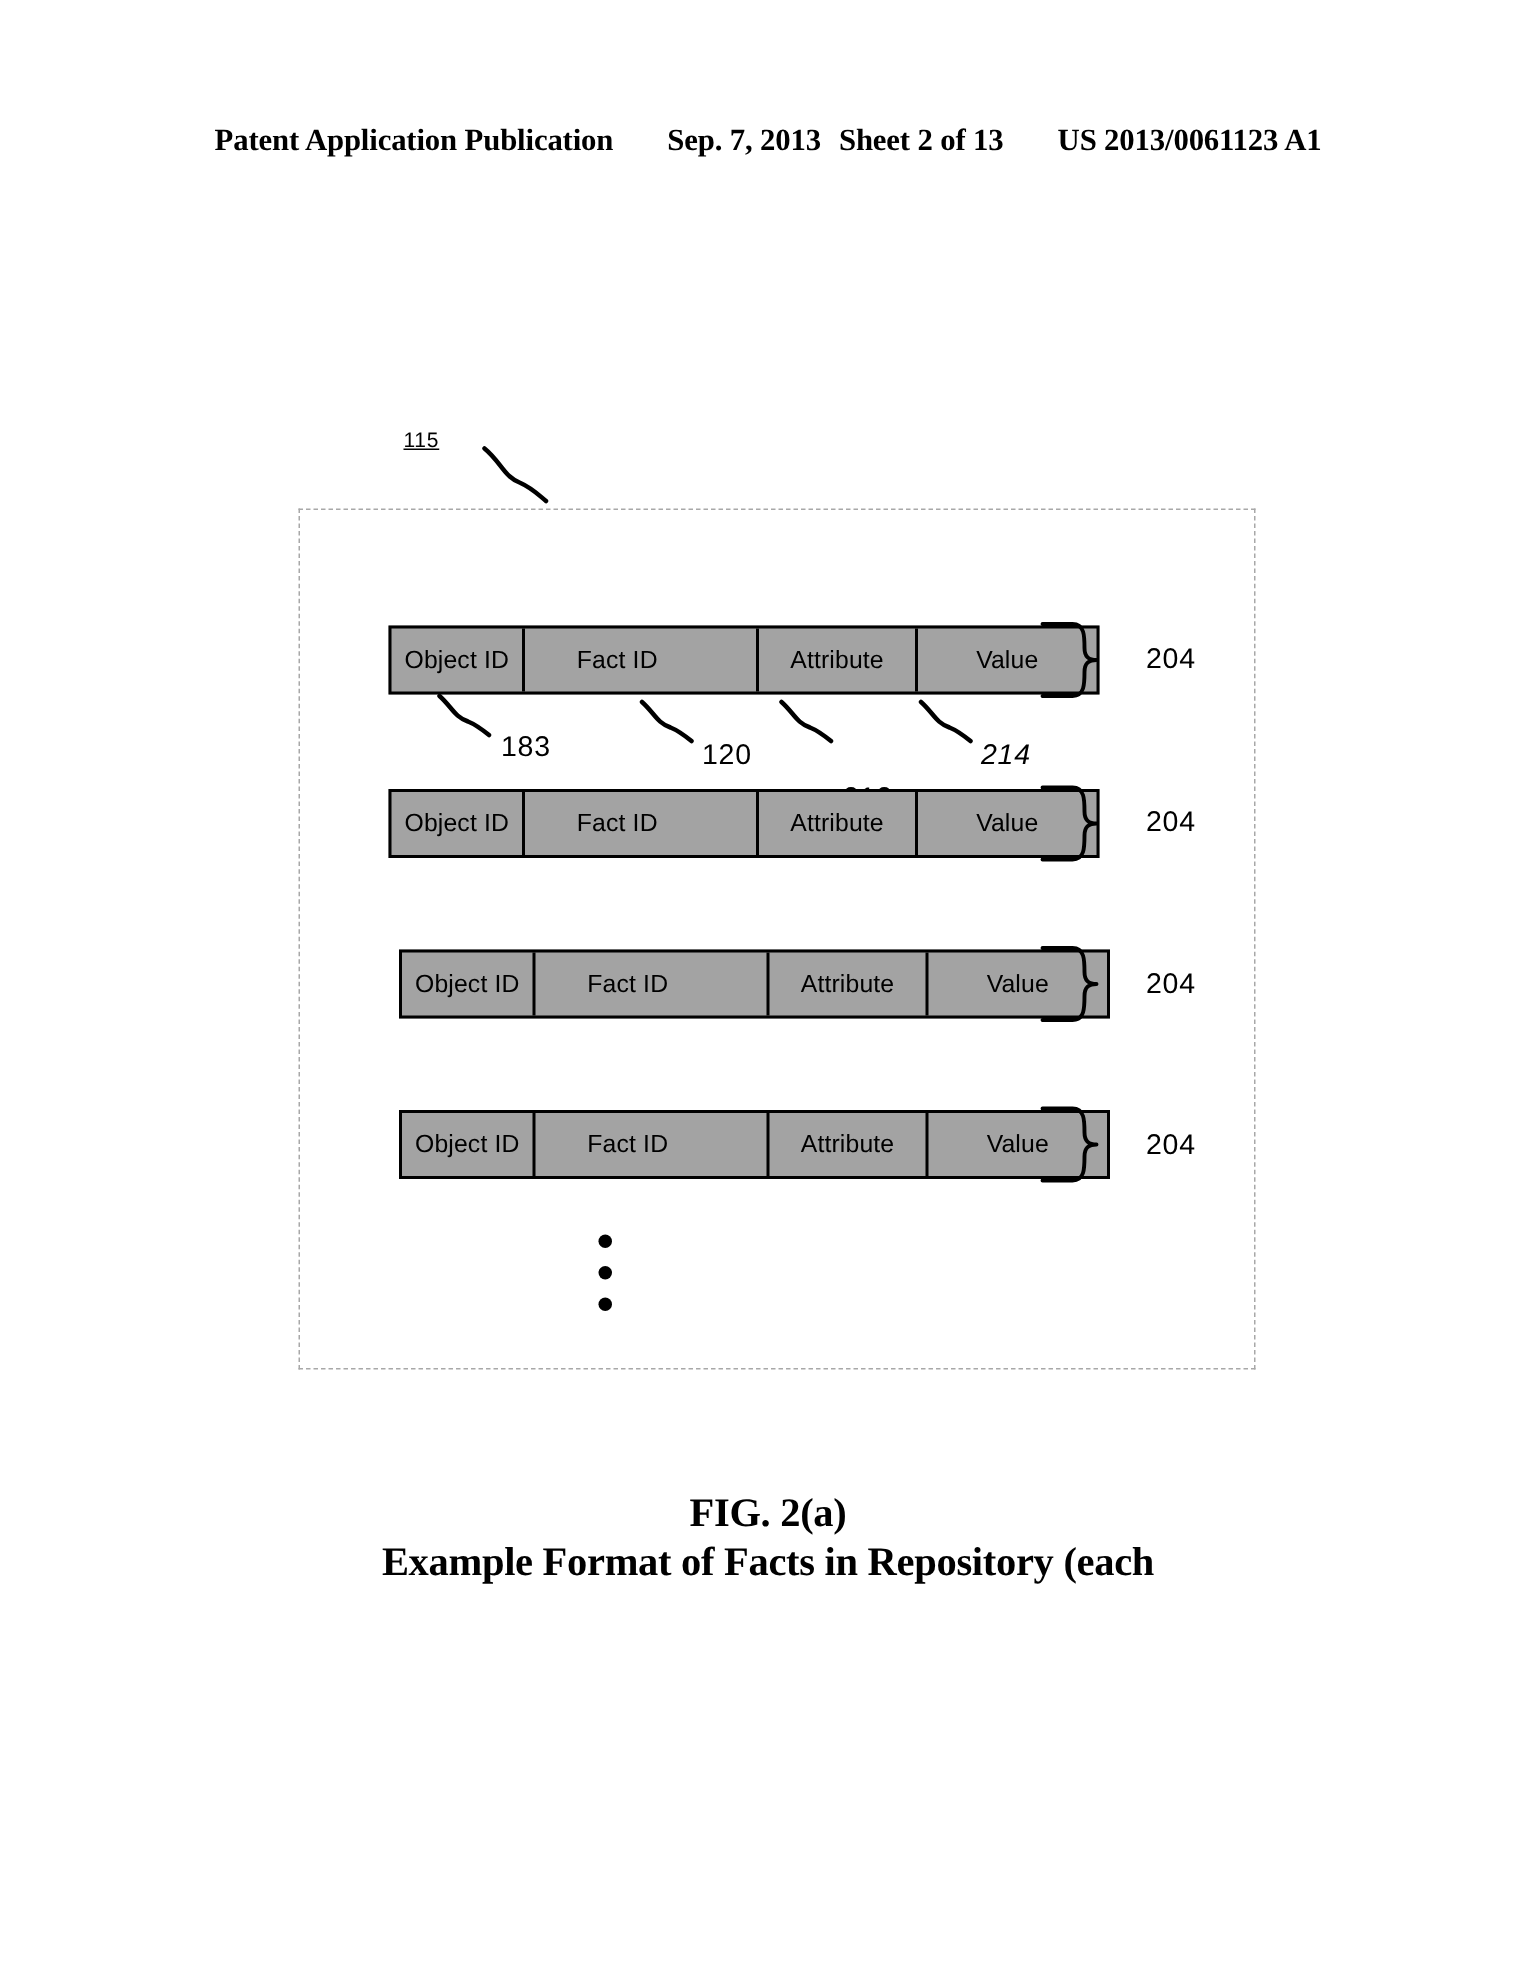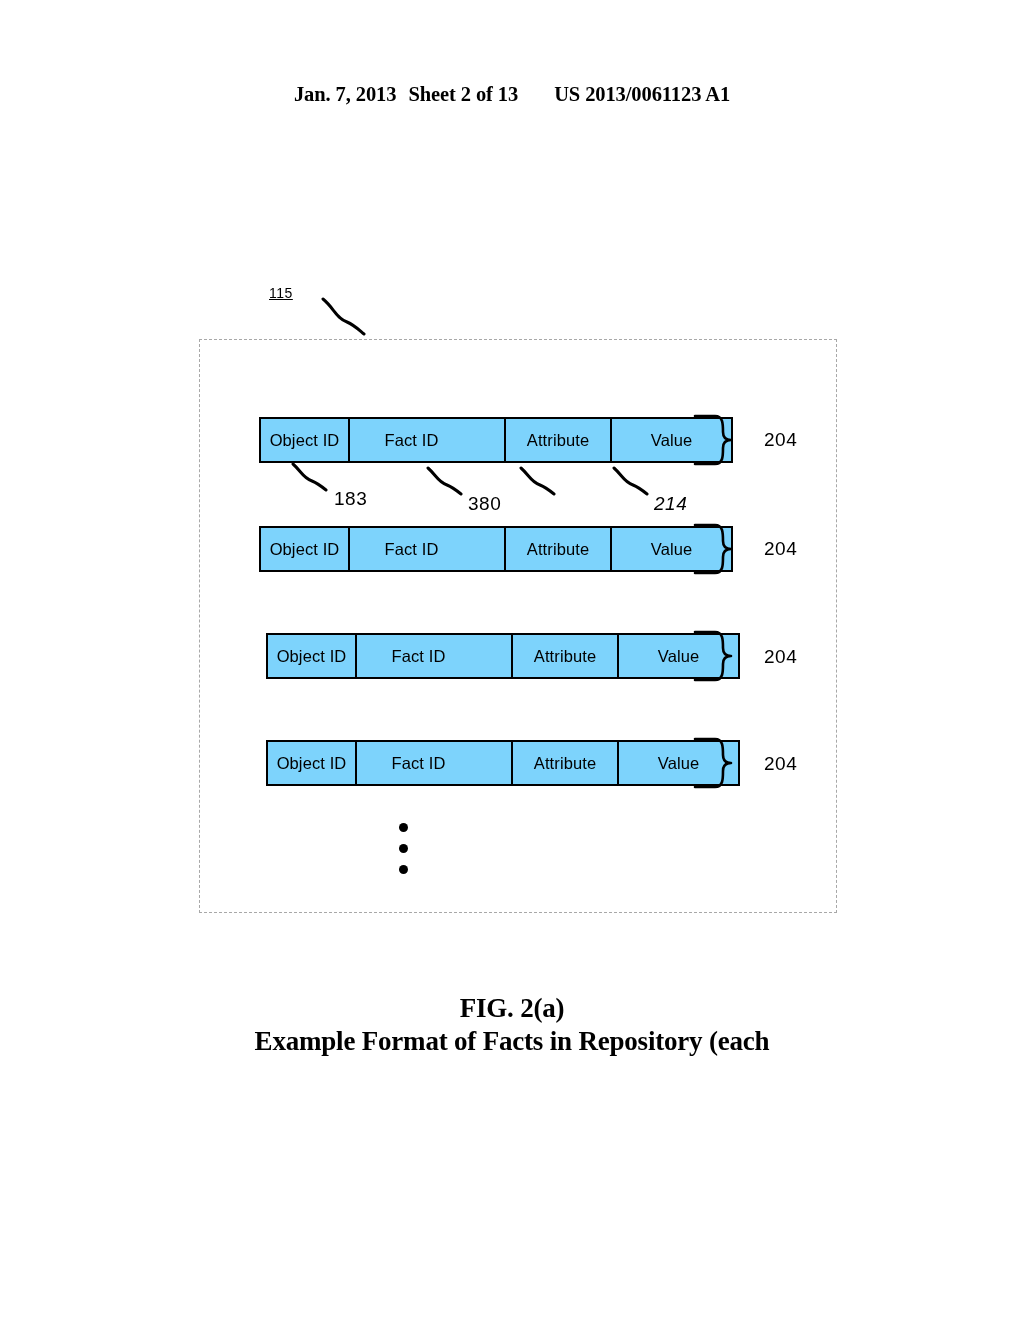--- a/index.html
+++ b/index.html
@@ -66,21 +66,21 @@
     height: 40px;
   }
 
   
   .fact-row {
     position: absolute;
     display: flex;
     height: 46px;
     box-sizing: border-box;
     border: 2px solid #000000;
-    background: #7dd3fc;
+    background: #a3a3a3;
   }
   .fact-cell {
     display: flex;
     align-items: center;
     justify-content: center;
     font-size: 16.5px;
     font-family: "Liberation Sans", sans-serif;
     box-sizing: border-box;
     height: 100%;
     letter-spacing: 0.1px;
@@ -147,21 +147,22 @@
     font-size: 27px;
     line-height: 33px;
     letter-spacing: -0.2px;
   }
   #figure-caption .cap-line { display: block; }
 </style>
 </head>
 <body>
 
 <div id="page-header">
-  <span class="hdr-date">Jan. 7, 2013</span>
+  <span class="hdr-left">Patent Application Publication</span>
+  <span class="hdr-date">Sep. 7, 2013</span>
   <span class="hdr-sheet">Sheet 2 of 13</span>
   <span class="hdr-pub">US 2013/0061123 A1</span>
 </div>
 
 <div id="ref-115">115</div>
 <svg id="ref-115-leader" viewBox="0 0 48 40">
   <path d="M3 3 C 14 12, 16 22, 27 26 C 34 29, 38 33, 44 38" fill="none" stroke="#000" stroke-width="3" stroke-linecap="round"></path>
 </svg>
 
 <div id="repository-box"></div>
@@ -180,21 +181,21 @@
 <div class="ref-204" style="left:764px; top:429px;">204</div>
 
 <svg class="ref-leader" style="left:291px; top:462px;" viewBox="0 0 40 30">
   <path d="M2 2 C 10 9, 12 16, 21 19 C 26 21, 30 24, 35 28" fill="none" stroke="#000" stroke-width="3" stroke-linecap="round"></path>
 </svg>
 <div class="ref-num" style="left:334px; top:488px;">183</div>
 
 <svg class="ref-leader" style="left:426px; top:466px;" viewBox="0 0 40 30">
   <path d="M2 2 C 10 9, 12 16, 21 19 C 26 21, 30 24, 35 28" fill="none" stroke="#000" stroke-width="3" stroke-linecap="round"></path>
 </svg>
-<div class="ref-num" style="left:468px; top:493px;">380</div>
+<div class="ref-num" style="left:468px; top:493px;">120</div>
 
 <svg class="ref-leader" style="left:519px; top:466px;" viewBox="0 0 40 30">
   <path d="M2 2 C 10 9, 12 16, 21 19 C 26 21, 30 24, 35 28" fill="none" stroke="#000" stroke-width="3" stroke-linecap="round"></path>
 </svg>
 <div class="ref-num" style="left:562px; top:522px;">212</div>
 
 <svg class="ref-leader" style="left:612px; top:466px;" viewBox="0 0 40 30">
   <path d="M2 2 C 10 9, 12 16, 21 19 C 26 21, 30 24, 35 28" fill="none" stroke="#000" stroke-width="3" stroke-linecap="round"></path>
 </svg>
 <div class="ref-num" style="left:654px; top:493px;font-style:italic;">214</div>

